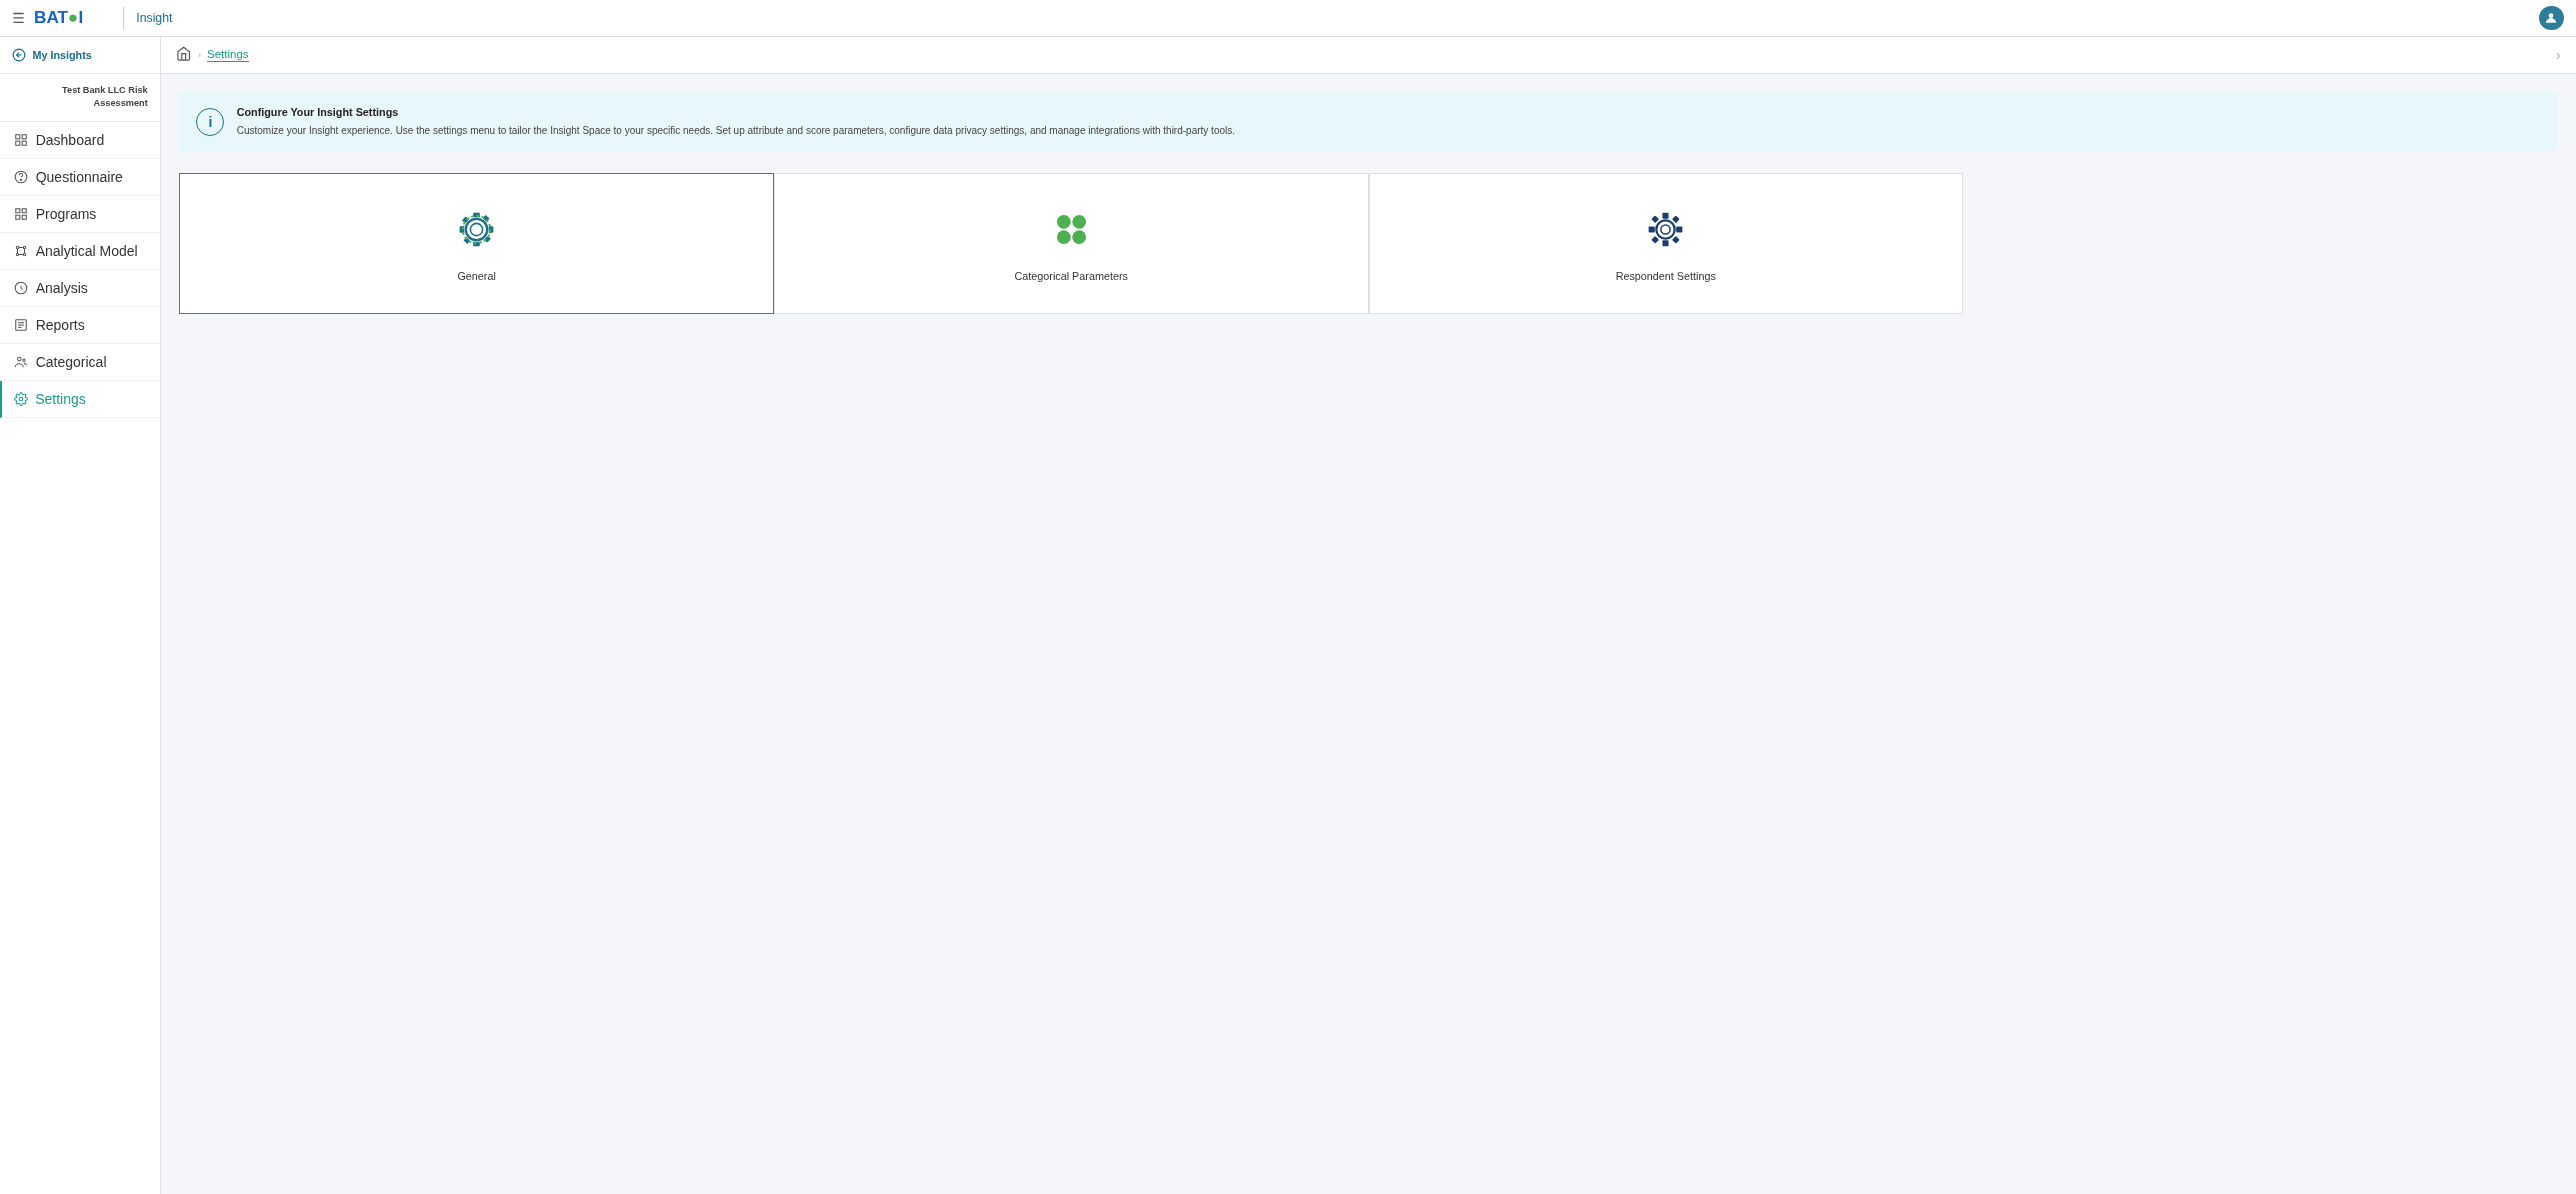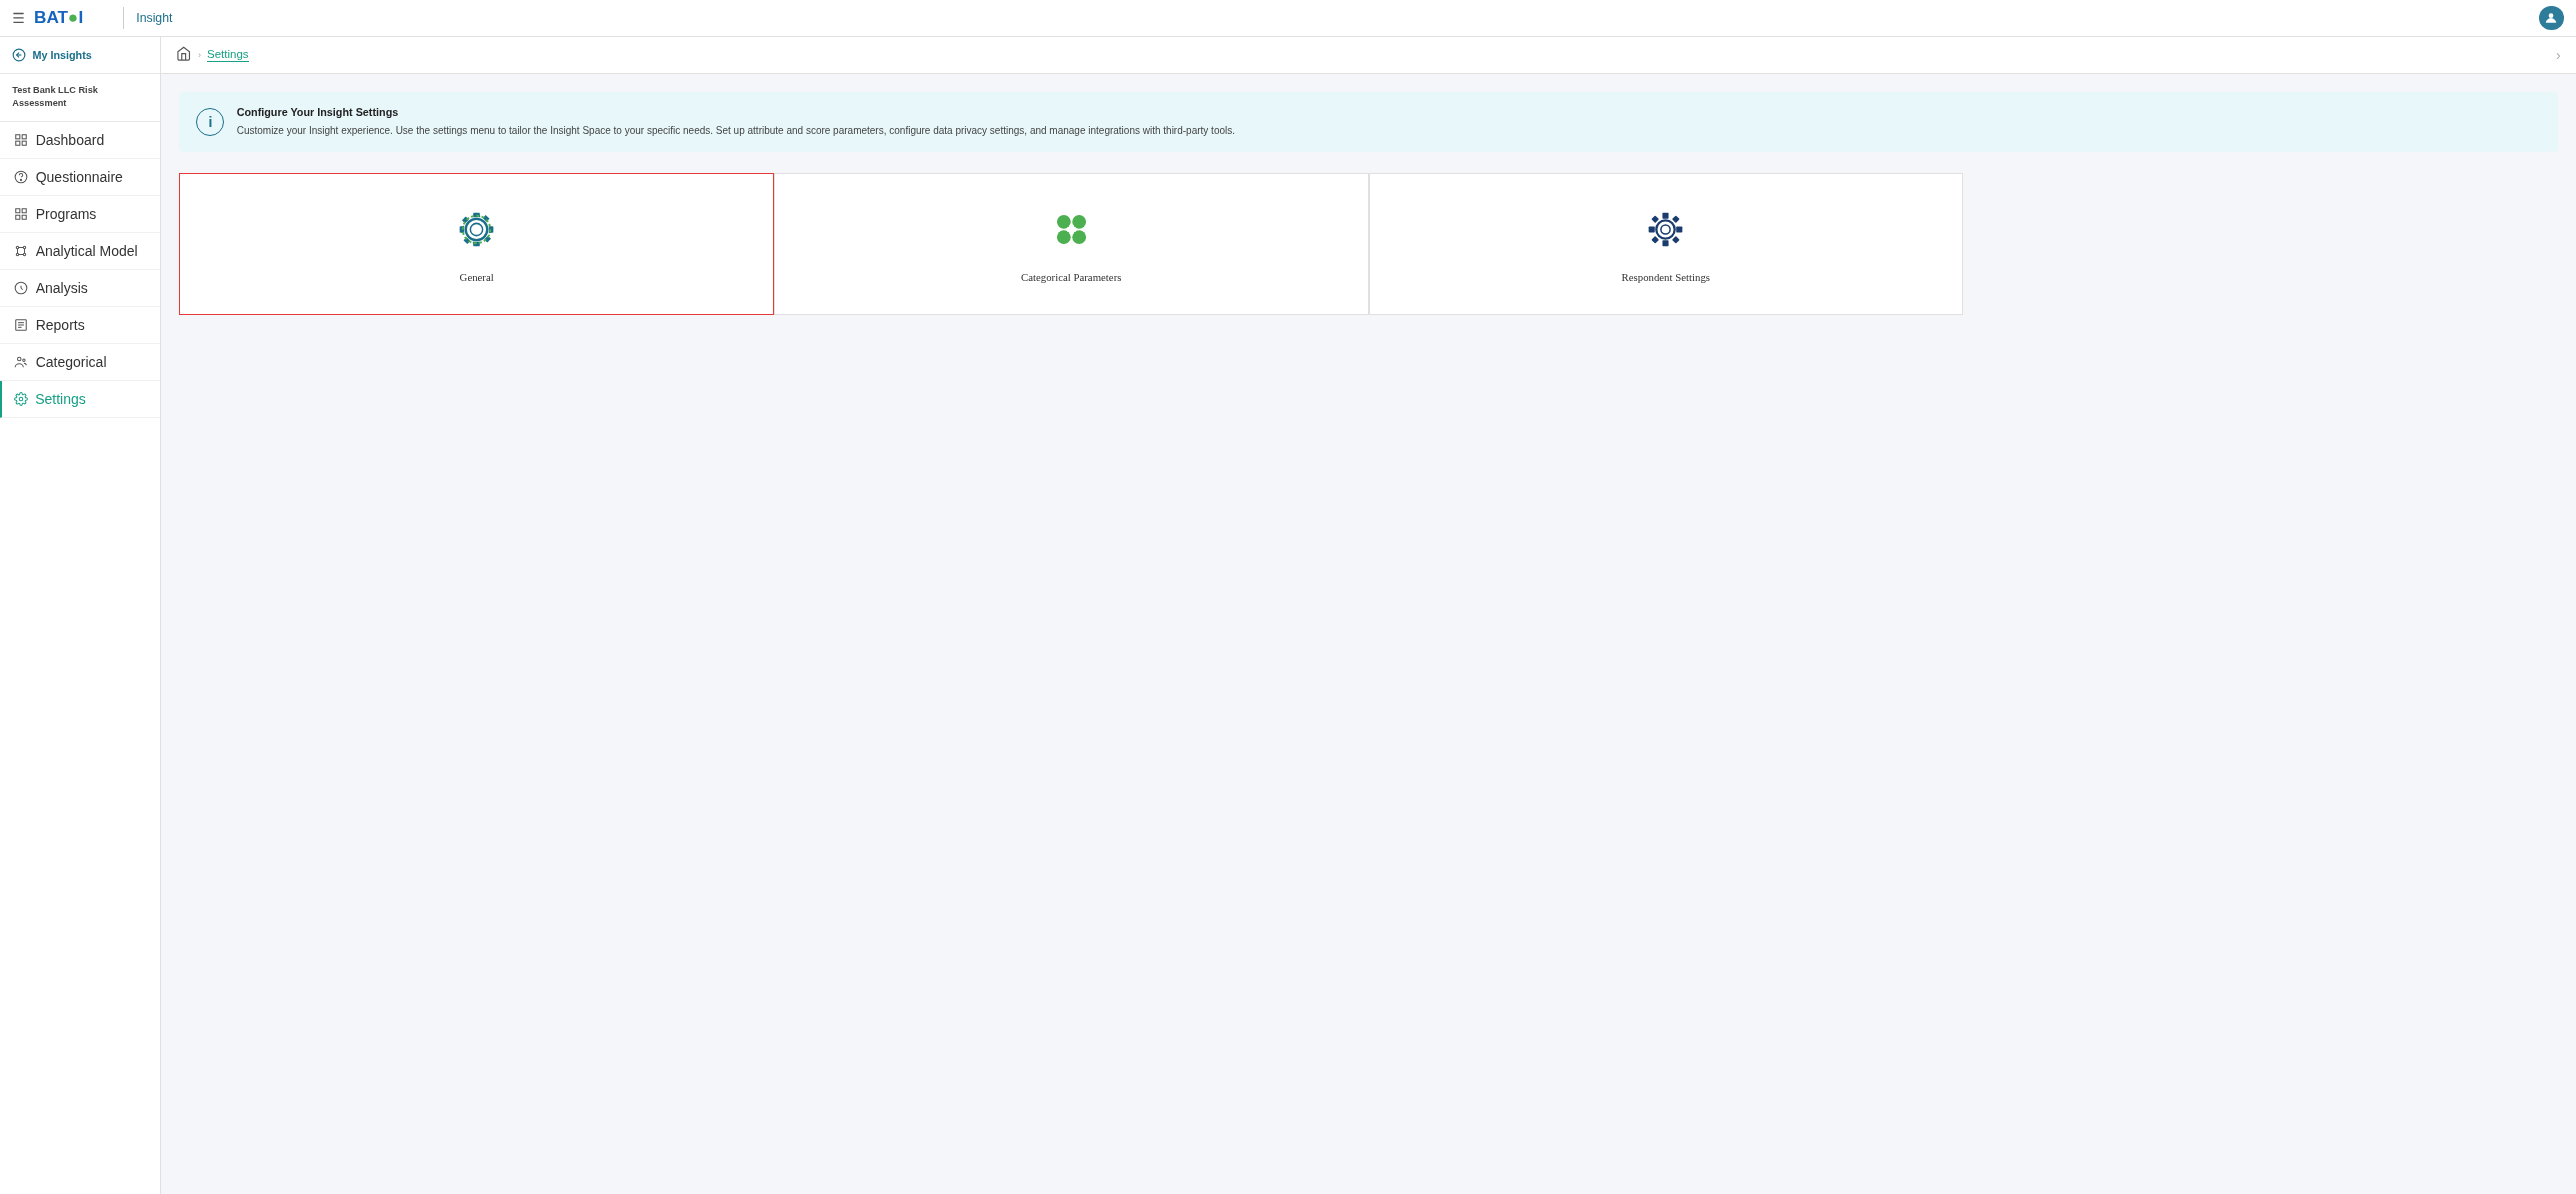--- a/index.html
+++ b/index.html
@@ -41,21 +41,21 @@
       flex-shrink: 0;
       overflow-y: auto;
     }
     .sidebar-my-insights {
       display: flex; align-items: center; gap: 6.1px;
       padding: 10.8px 12.3px; border-bottom: 0.8px solid #e8e8e8;
       color: #1a6e8a; font-size: 10.8px; font-weight: 600; cursor: pointer;
     }
     .sidebar-my-insights svg { color: #1a6e8a; }
     .sidebar-workspace {
-      text-align: left; padding: 10.8px 12.3px;
+      text-align: right; padding: 10.8px 12.3px;
       font-size: 9.2px; color: #444; font-weight: 600; line-height: 1.4;
       border-bottom: 0.8px solid #e8e8e8;
     }
     .nav-item {
       display: flex; align-items: center; gap: 7.7px;
       padding: 10px 14px; font-size: 14px; color: #333;
       cursor: pointer; border-bottom: 0.8px solid #f0f0f0;
       transition: background 0.1s;
     }
     .nav-item.active { color: #16a085; border-left: 2.3px solid #16a085; padding-left: 11.5px; }
@@ -95,21 +95,20 @@
     }
     .info-banner-text {}
     .info-banner-title { font-size: 10.8px; font-weight: 700; color: #222; margin-bottom: 4.6px; }
     .info-banner-desc { font-size: 10px; color: #444; line-height: 1.5; }
 
     
     .settings-grid {
       display: grid;
       grid-template-columns: repeat(4, 1fr);
       gap: 0;
-      font-family: Liberation Serif, serif;
     }
     .settings-card {
       background: #fff;
       border: 0.8px solid #e0e0e0;
       display: flex; flex-direction: column;
       align-items: center; justify-content: center;
       padding: 31px 15.4px;
       cursor: pointer;
       min-height: 123px;
       transition: background 0.1s;

